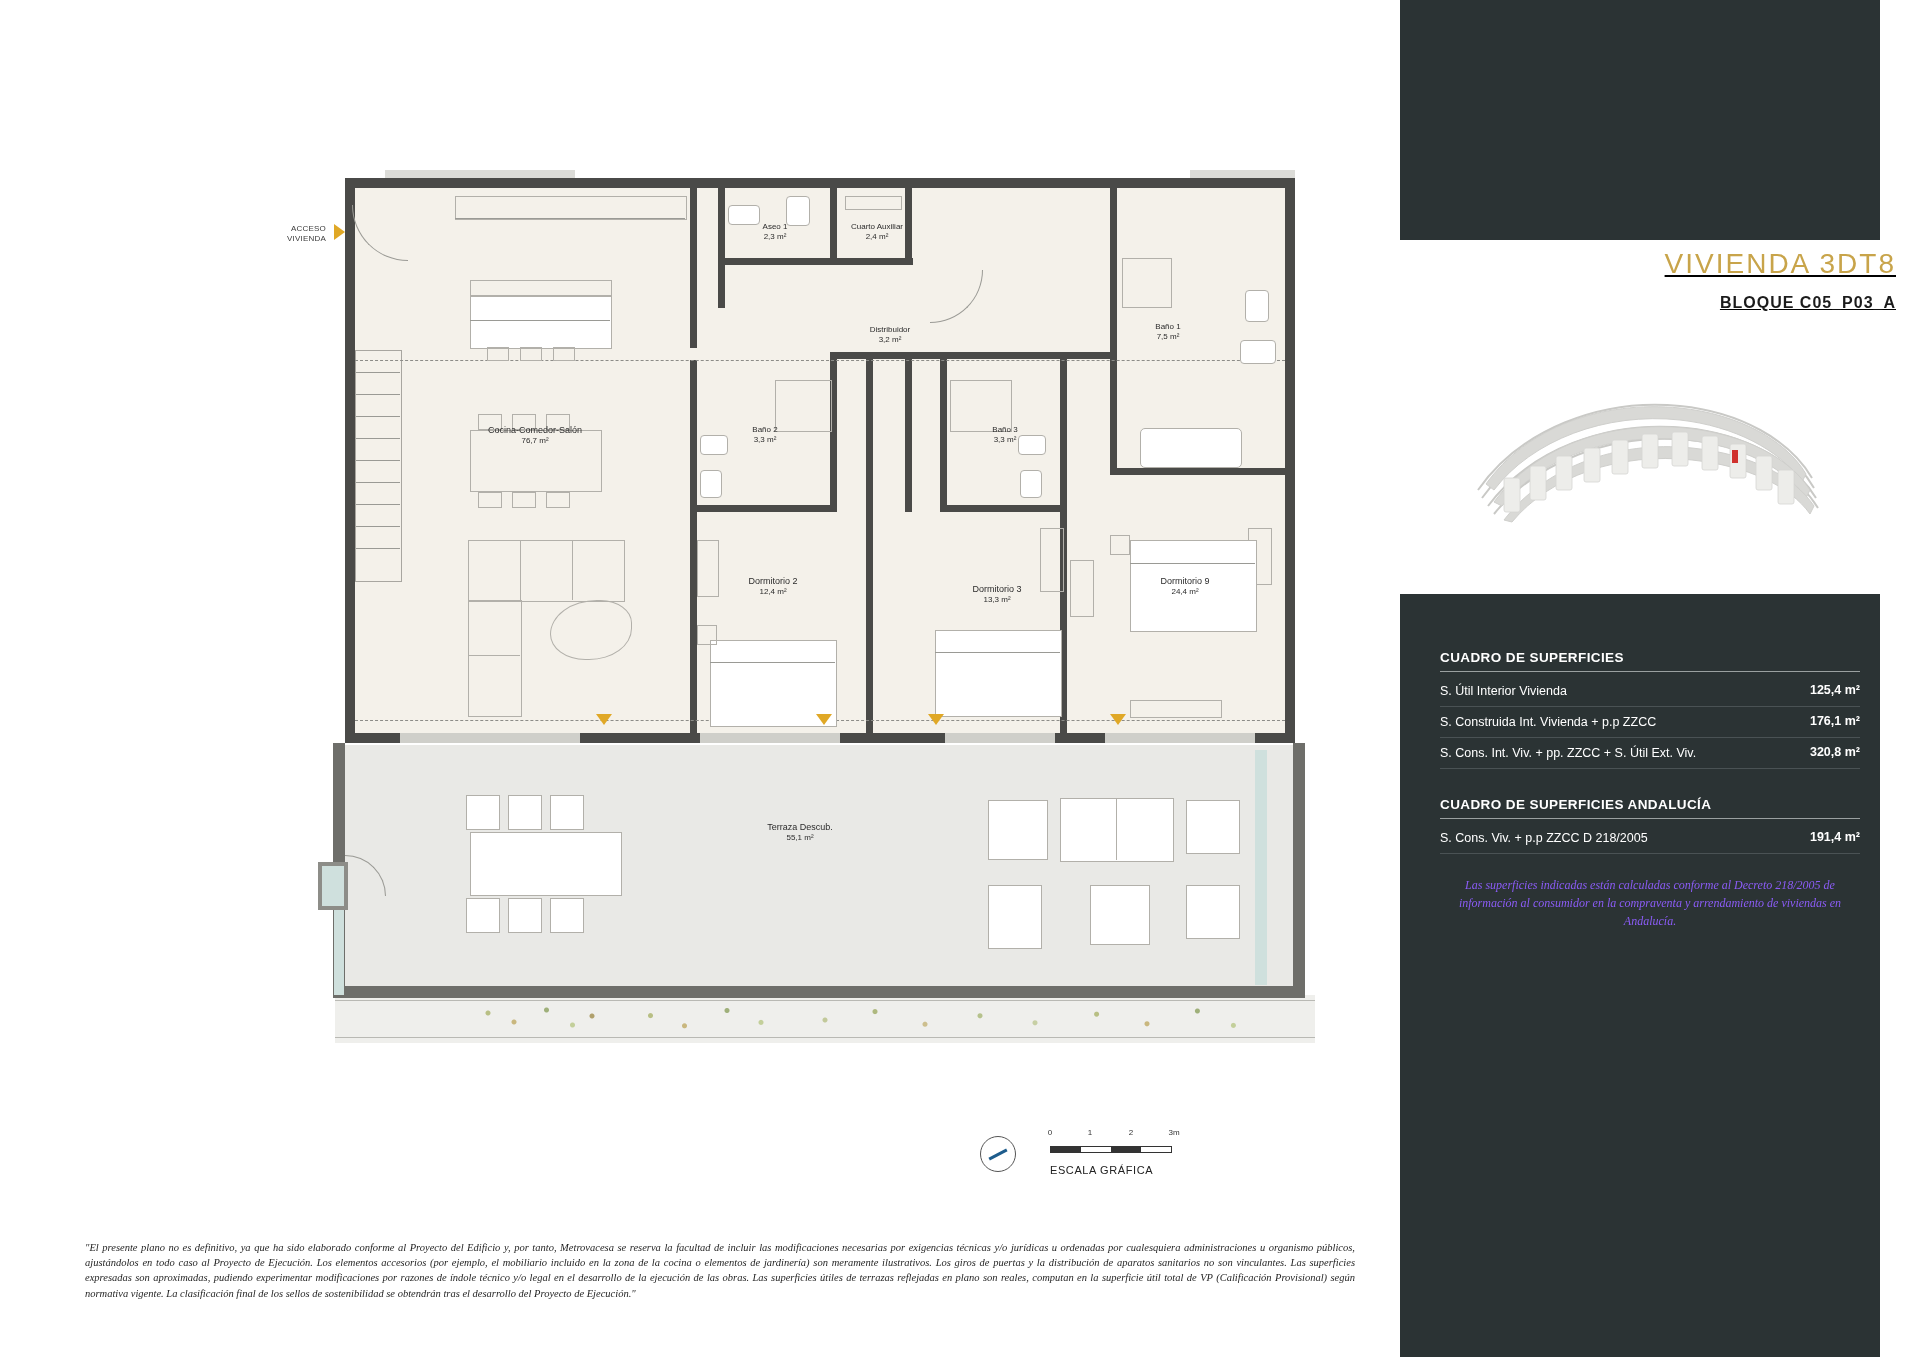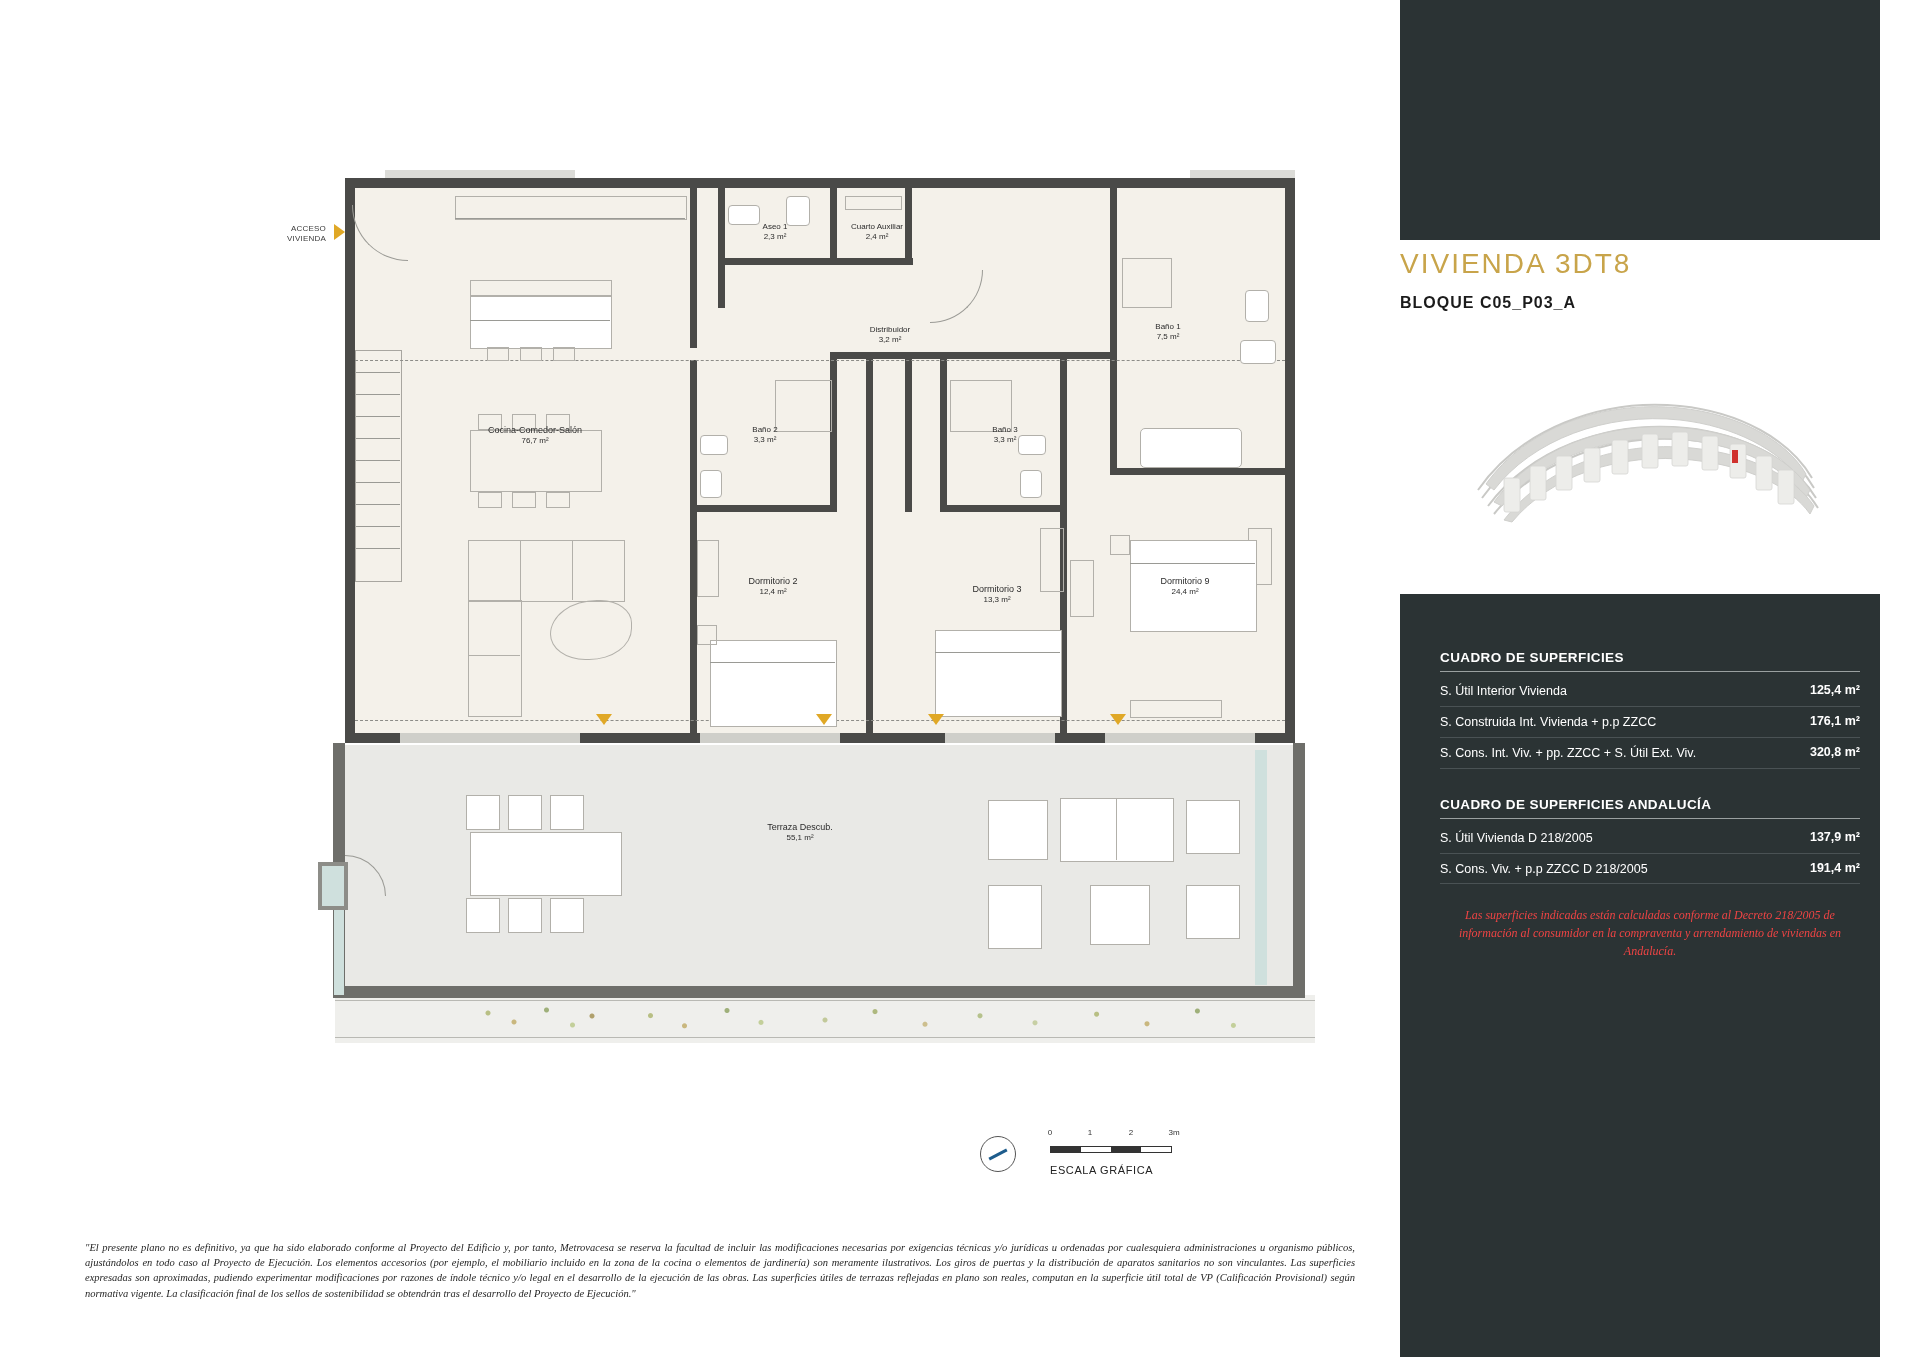--- a/index.html
+++ b/index.html
@@ -172,23 +172,24 @@
     width: 520px; height: 1357px;
     background: #ffffff;
   }
   .dark-block {
     position: absolute;
     background: #2b3334;
   }
 
   #title-zone {
     position: absolute;
-    left: 0; top: 248px;
+    left: 16px; top: 248px;
     width: 480px;
-    text-align: left;
+    text-align: right;
+    text-decoration: underline;
   }
   #viv-title {
     font-size: 28px;
     letter-spacing: 2px;
     color: #c8a44a;
     font-weight: 400;
   }
   #bloque-title {
     margin-top: 14px;
     font-size: 16px;
@@ -232,21 +233,21 @@
   }
   .srow .lbl { flex: 1; padding-right: 12px; line-height: 1.35; }
   .srow .val { font-weight: bold; white-space: nowrap; }
   .note {
     margin-top: 22px;
     font-family: "Liberation Serif", serif;
     font-style: italic;
     font-size: 12px;
     line-height: 1.5;
     text-align: center;
-    color: #ef4444;
+    color: #8b5cf6;
   }
 </style>
 </head>
 <body>
 
 <div id="plan-area">
 
   <div class="room-fill" style="left:352px; top:185px; width:940px; height:550px;"></div>
 
   <div class="terrace-fill" style="left:345px; top:745px; width:960px; height:250px;"></div>
@@ -568,24 +569,20 @@
         <div class="lbl">S. Cons. Int. Viv. + pp. ZZCC + S. Útil Ext. Viv.</div>
         <div class="val">320,8 m²</div>
       </div>
 
       <div style="height:28px;"></div>
 
       <div class="sec-title">CUADRO DE SUPERFICIES ANDALUCÍA</div>
       <div class="rule"></div>
 
       <div class="srow">
-        <div class="lbl">S. Útil Vivienda D 218/2005</div>
-        <div class="val">137,9 m²</div>
-      </div>
-      <div class="srow">
         <div class="lbl">S. Cons. Viv. + p.p ZZCC D 218/2005</div>
         <div class="val">191,4 m²</div>
       </div>
 
       <div class="note">Las superficies indicadas están calculadas conforme al Decreto 218/2005 de información al consumidor en la compraventa y arrendamiento de viviendas en Andalucía.</div>
     </div>
   </div>
 </div>
 
 </body></html>

